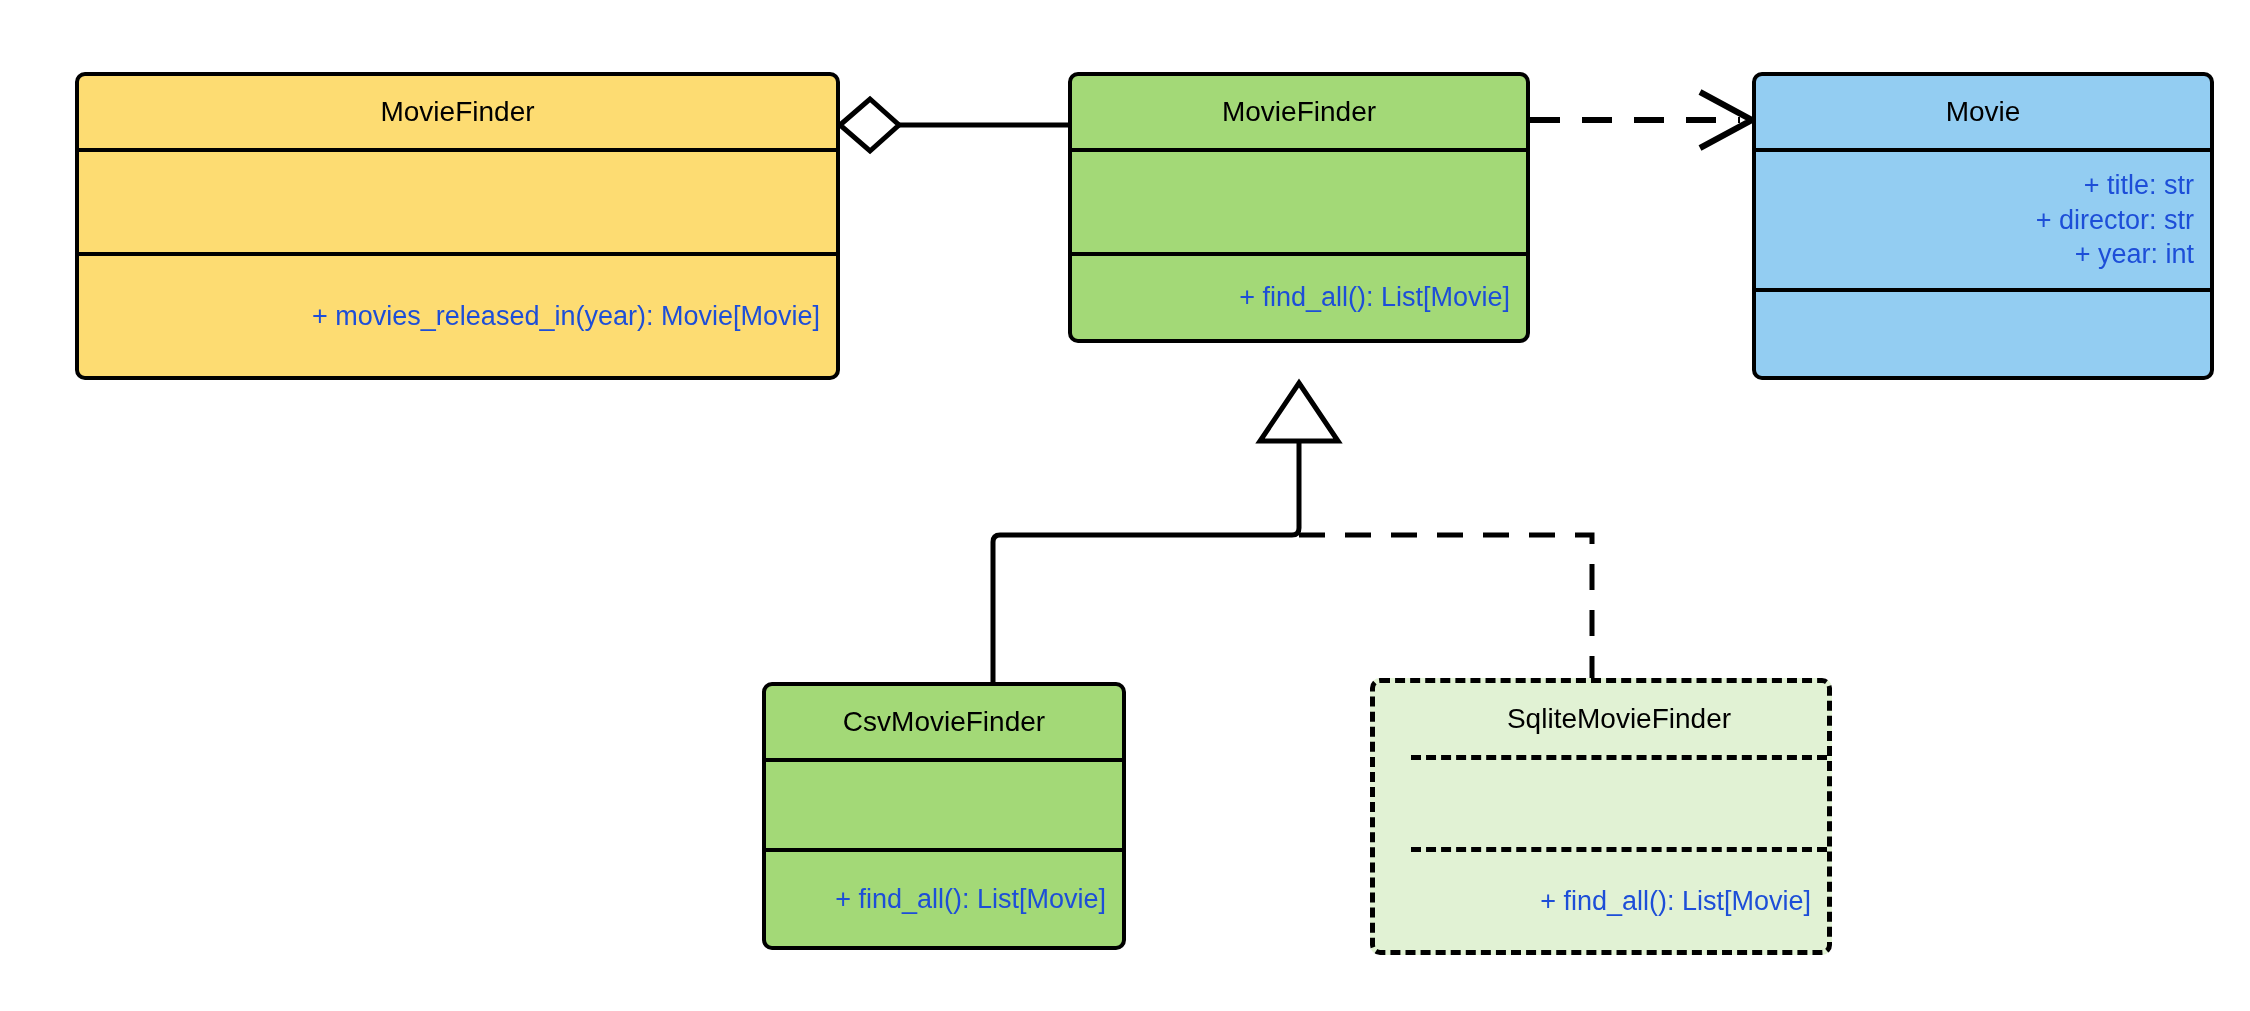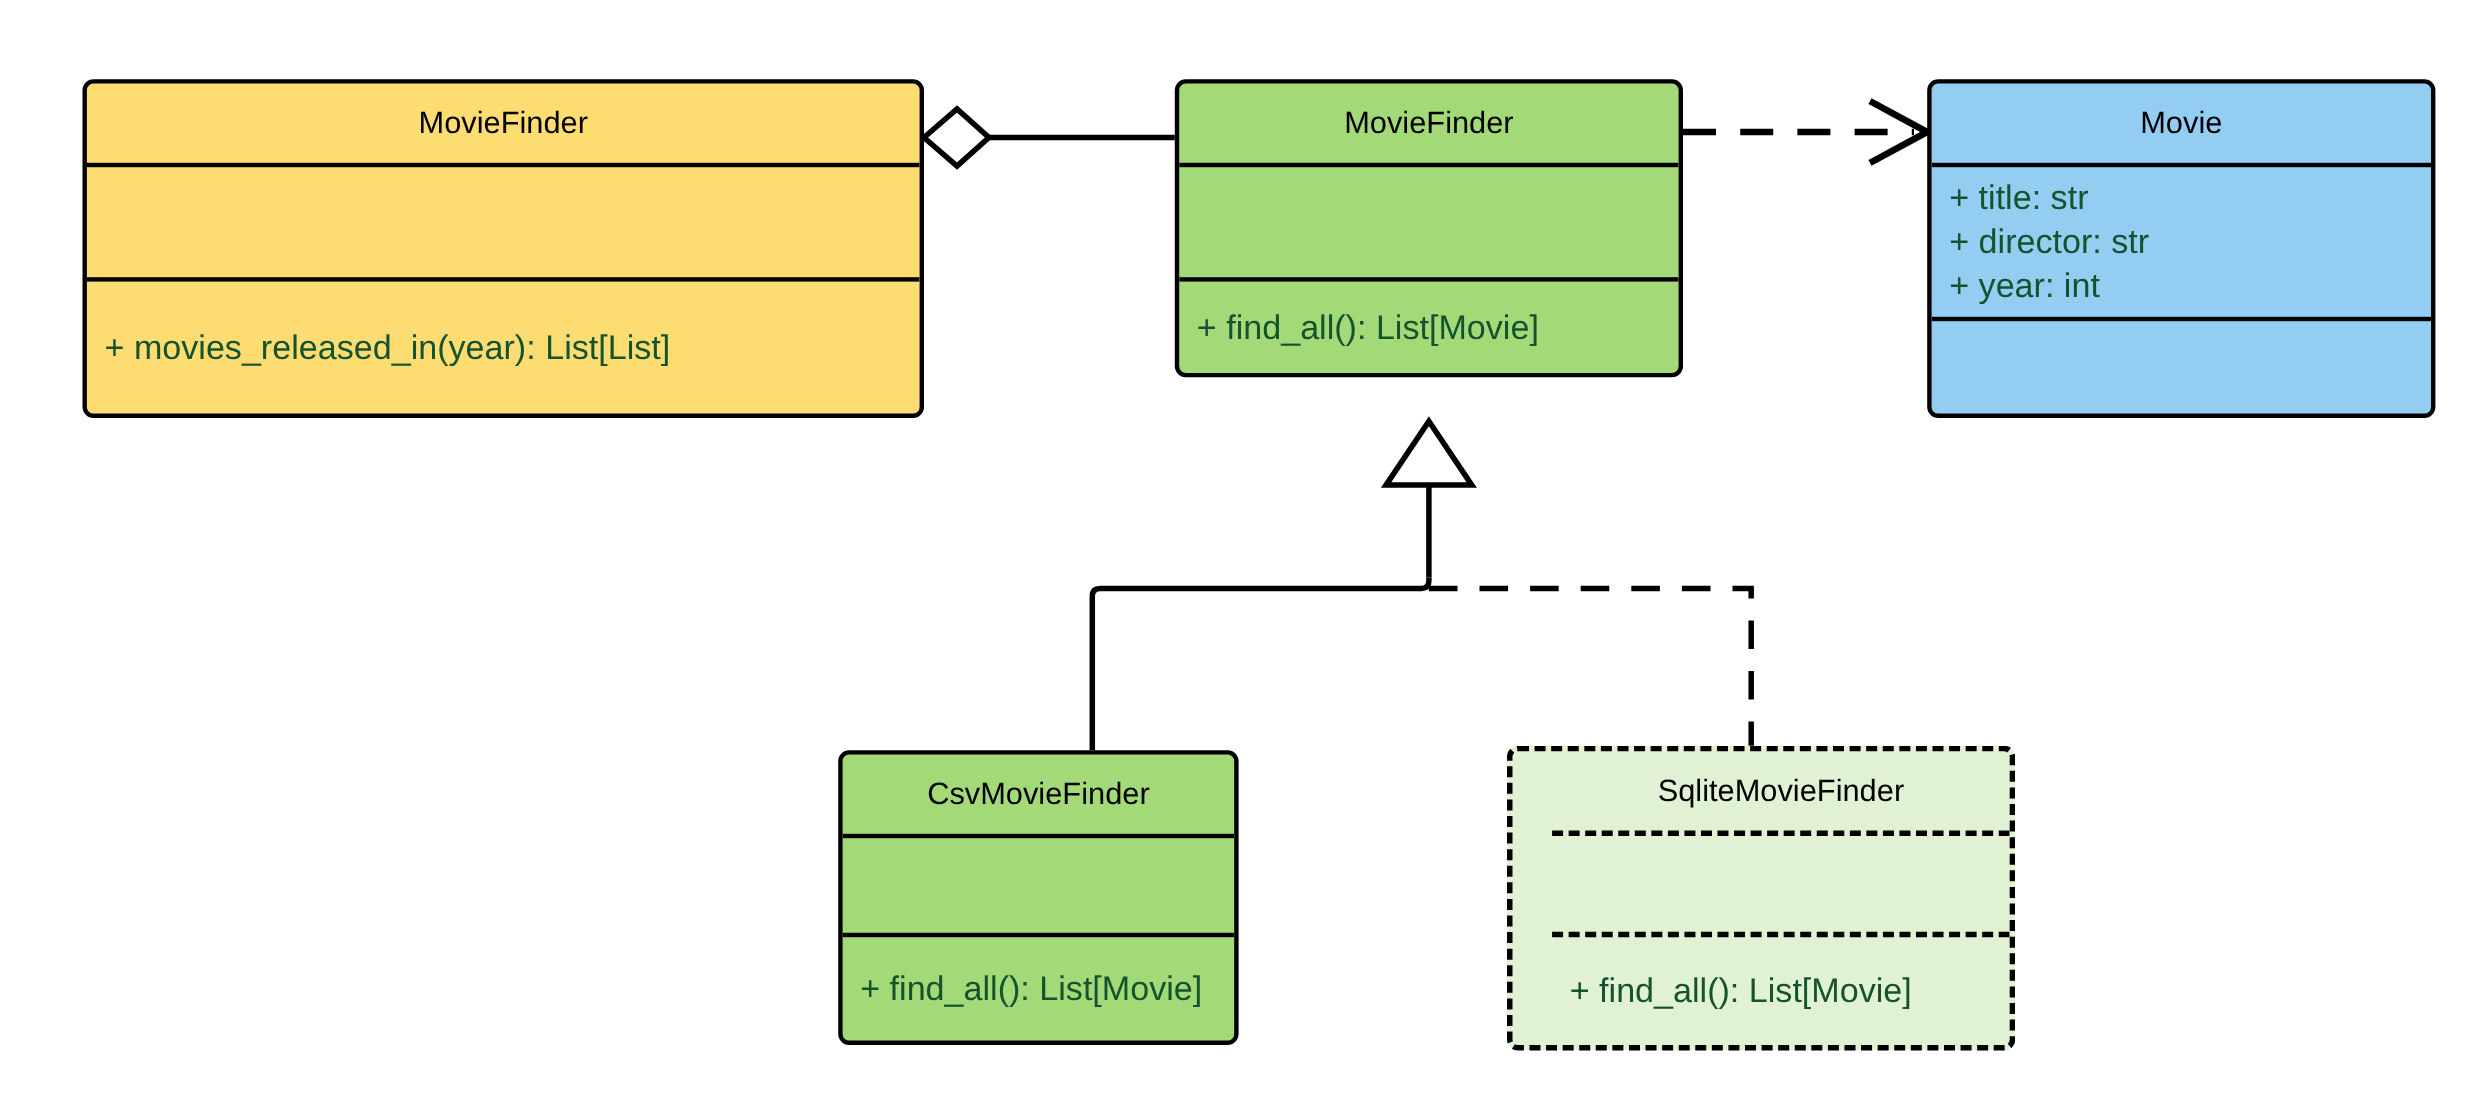--- a/index.html
+++ b/index.html
@@ -50,23 +50,23 @@
     border-top: 5px dashed #000000;
   }
   .class-title {
     text-align: center;
     font-size: 28px;
     color: #000000;
     line-height: 1.2;
     padding: 0 10px;
   }
   .member-line {
-    text-align: left;
-    font-size: 31px;
-    color: #14532d;
+    text-align: right;
+    font-size: 27px;
+    color: #1d4ed8;
     line-height: 1.28;
     padding: 0 16px;
     white-space: nowrap;
   }
   .members {
     display: flex;
     flex-direction: column;
     justify-content: center;
   }
 </style>
@@ -100,21 +100,21 @@
       <path d="M 1299 535 L 1592 535 L 1592 678" fill="none" stroke="#000000" stroke-width="5" stroke-dasharray="26,20"></path>
     </g>
   </svg>
 
   <div class="uml-class" style="left:75px; top:72px; width:765px; height:308px; background:#FDDC72;">
     <div class="compartment" style="height:72px;">
       <div class="class-title">MovieFinder</div>
     </div>
     <div class="compartment divider" style="height:104px;"></div>
     <div class="compartment divider members" style="flex:1;">
-      <div class="member-line">+ movies_released_in(year): List[List]</div>
+      <div class="member-line">+ movies_released_in(year): Movie[Movie]</div>
     </div>
   </div>
 
   <div class="uml-class" style="left:1068px; top:72px; width:462px; height:271px; background:#A3D977;">
     <div class="compartment" style="height:72px;">
       <div class="class-title">MovieFinder</div>
     </div>
     <div class="compartment divider" style="height:104px;"></div>
     <div class="compartment divider members" style="flex:1;">
       <div class="member-line">+ find_all(): List[Movie]</div>

